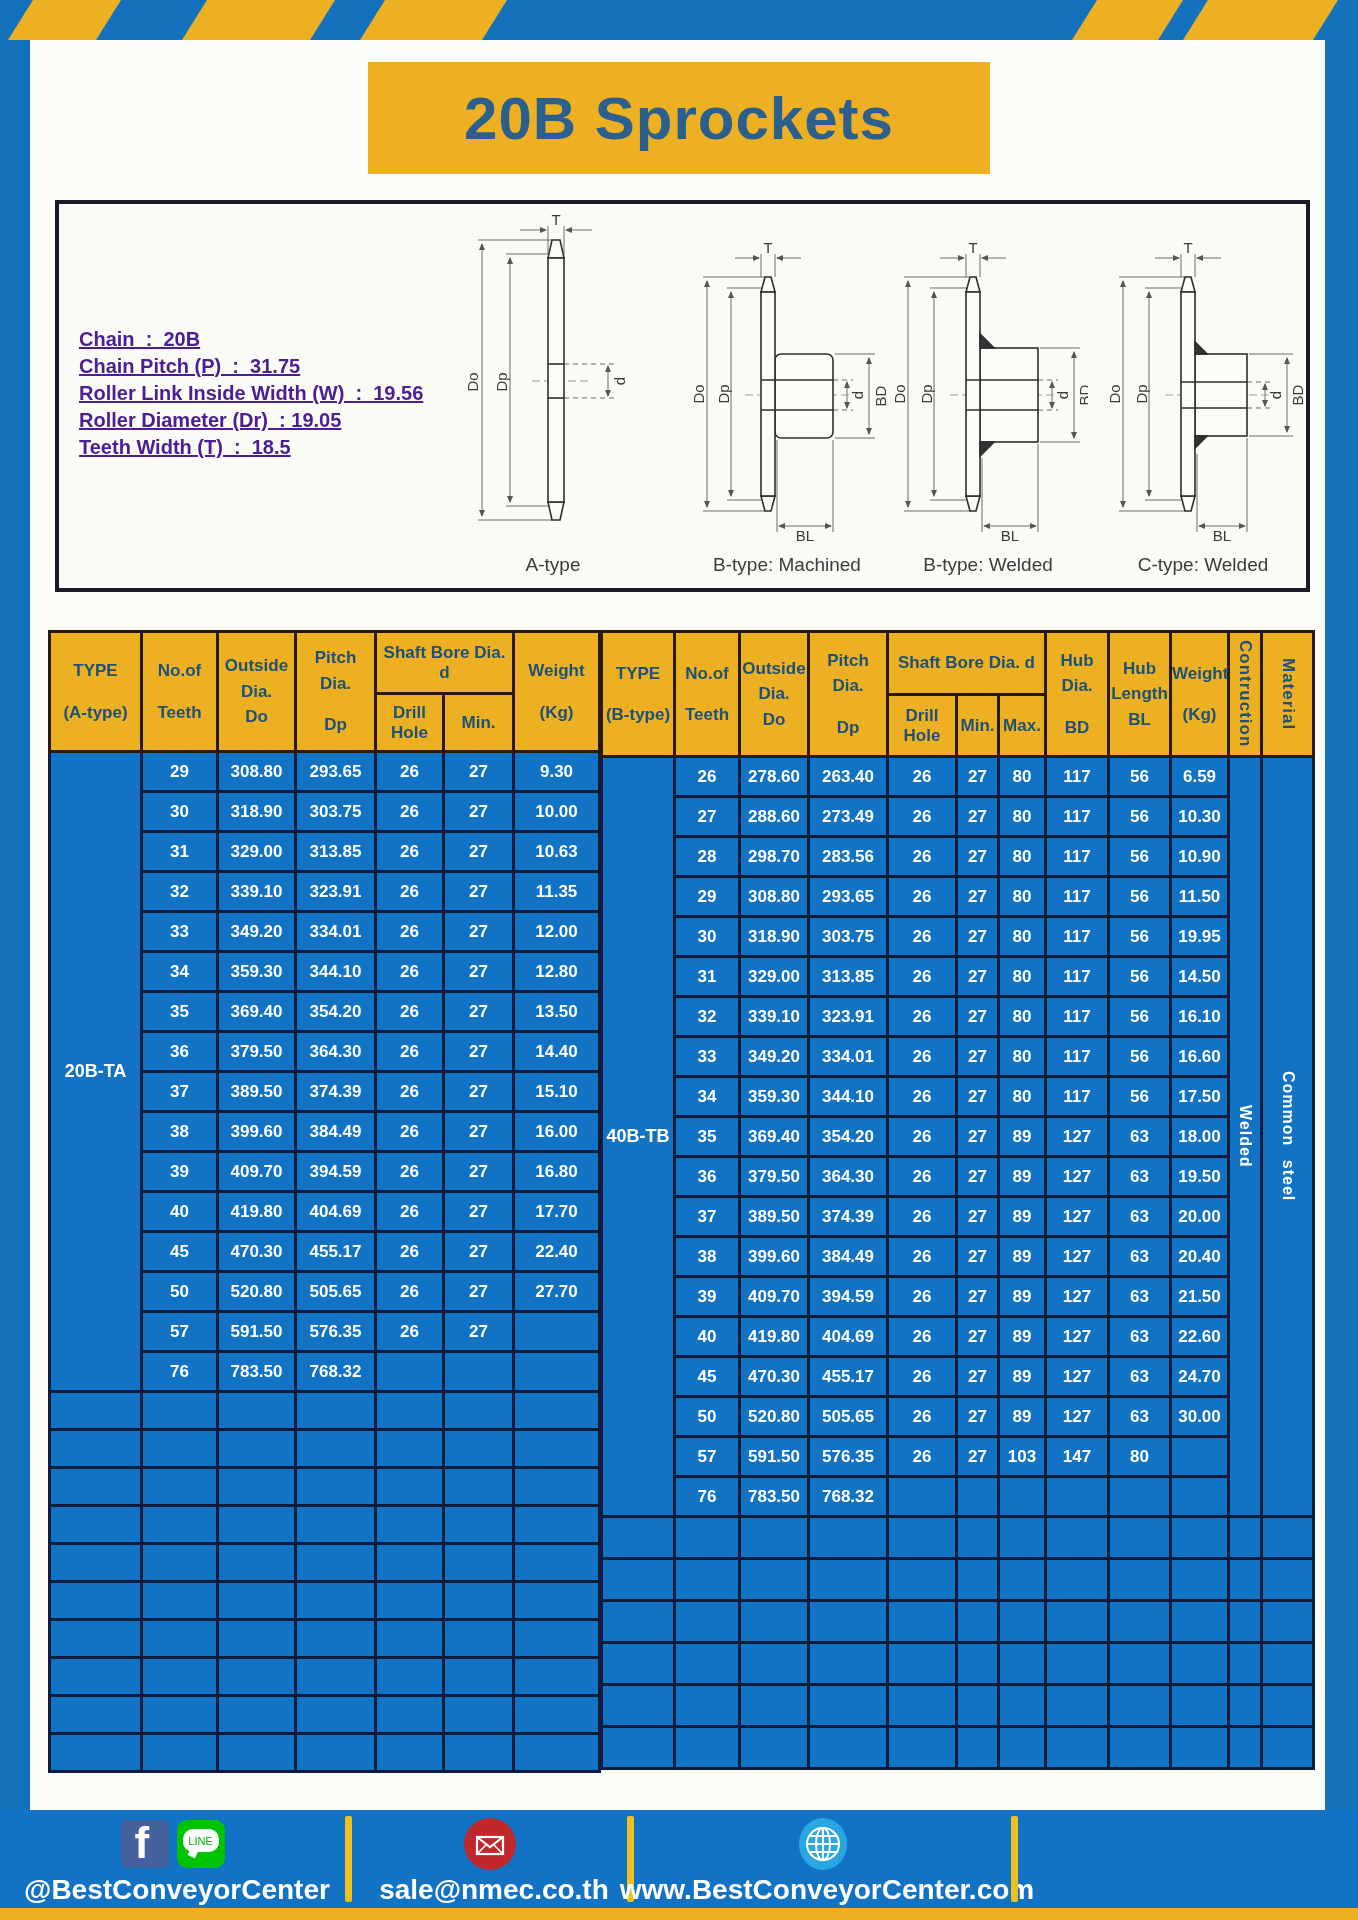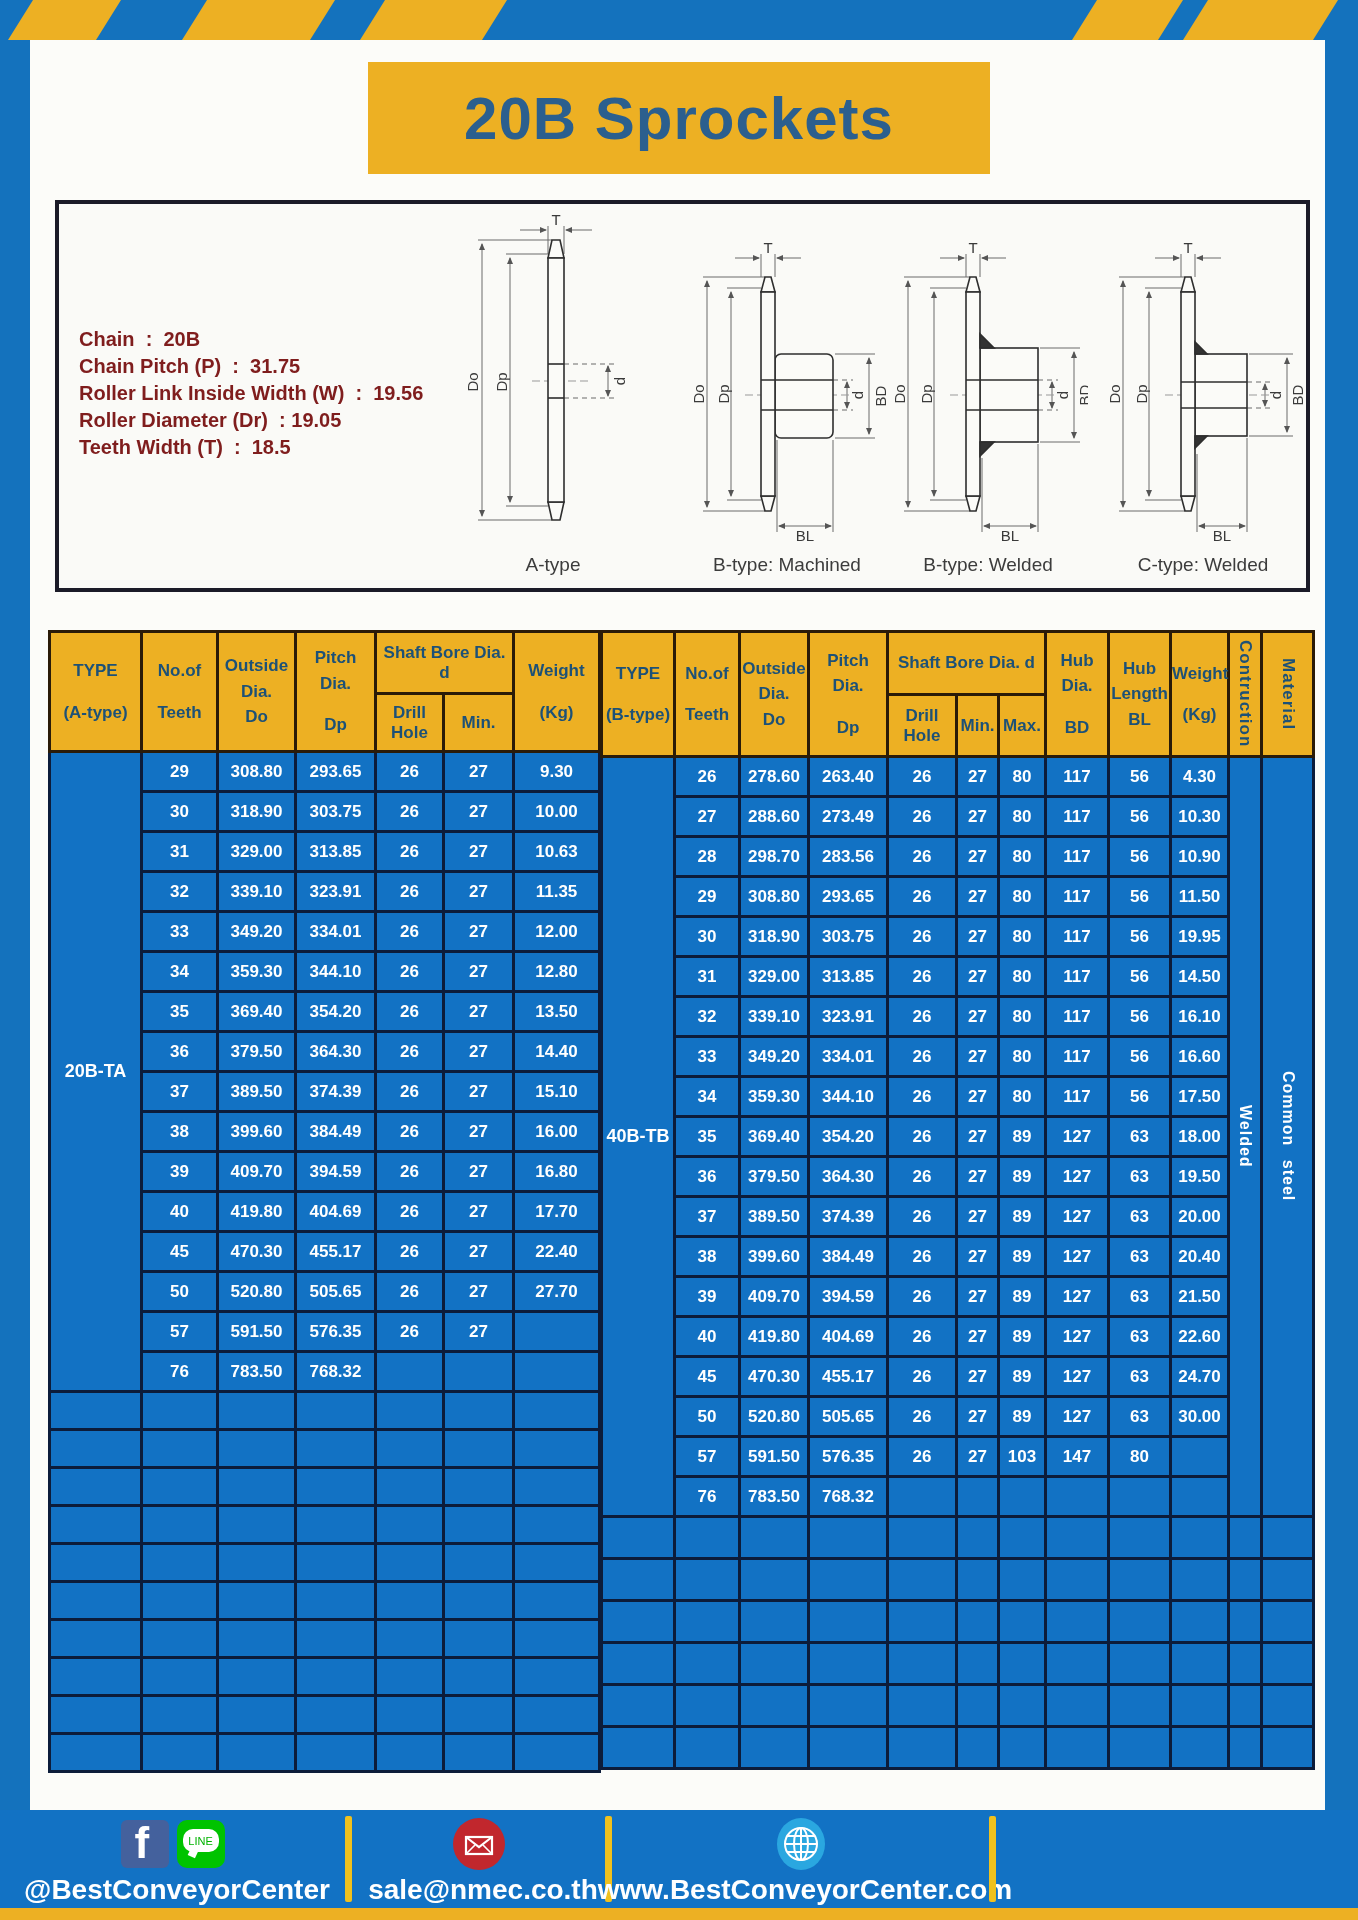--- a/index.html
+++ b/index.html
@@ -12,21 +12,21 @@
   
   .content{position:absolute;left:30px;top:40px;width:1295px;height:1832px;background:#fcfcf9;z-index:1;}
   
   .title-banner{position:absolute;left:338px;top:22px;width:622px;height:112px;background:#edb023;
                 display:flex;align-items:center;justify-content:center;}
   .title-banner h1{margin:0;font-size:60px;font-weight:bold;color:#2b5f8e;letter-spacing:1px;}
   
   .diagram{position:absolute;left:25px;top:160px;width:1255px;height:392px;background:#fafaf7;
            border:4px solid #1b1b28;box-sizing:border-box;}
   .specs{position:absolute;left:20px;top:122px;z-index:2;}
-  .spec-line{font-size:20px;font-weight:bold;color:#7f1d1d;line-height:27px;white-space:pre;}
+  .spec-line{font-size:20px;font-weight:bold;color:#4c1d95;line-height:27px;white-space:pre;text-decoration:underline;}
   .wm{position:absolute;left:360px;top:6px;width:880px;height:370px;z-index:0;pointer-events:none;}
   .wm-text1{position:absolute;right:40px;top:28px;font-size:96px;font-weight:bold;
             color:rgba(125,175,215,0.33);letter-spacing:14px;}
   .wm-text2{position:absolute;right:10px;top:188px;font-size:96px;font-weight:bold;
             color:rgba(125,175,215,0.28);letter-spacing:10px;}
   .figs{position:absolute;left:0;top:0;width:1255px;height:384px;z-index:1;}
   .fig{position:absolute;top:10px;height:362px;}
   .fig .cap{position:absolute;bottom:0;left:0;right:0;text-align:center;
             font-size:19px;color:#3c3c3c;font-family:"Liberation Sans",sans-serif;}
   .fig svg .dim{fill:#3a3a3a;font-size:15px;font-family:"Liberation Sans",sans-serif;}
@@ -609,21 +609,21 @@
           <tr>
             <td class="type-cell" rowspan="19">40B-TB</td>
             <td>26</td>
             <td>278.60</td>
             <td>263.40</td>
             <td>26</td>
             <td>27</td>
             <td>80</td>
             <td>117</td>
             <td>56</td>
-            <td>4.30</td>
+            <td>6.59</td>
             <td class="vcell" rowspan="19">Welded</td>
             <td class="vcell" rowspan="19">Common steel</td>
           </tr>
           <tr>
             <td>27</td>
             <td>288.60</td>
             <td>273.49</td>
             <td>26</td>
             <td>27</td>
             <td>80</td>
@@ -916,21 +916,21 @@
         <div class="line-icon">
           <div class="line-bubble">
               <span>LINE</span>
             </div>
           <div class="line-tail"></div>
         </div>
       </div>
       <div class="f-label">@BestConveyorCenter</div>
     </div>
     <div class="f-div"></div>
-    <div class="f-sec" style="width:253px;">
+    <div class="f-sec" style="width:275px;">
       <div class="icons">
         <svg width="56" height="56">
           <circle cx="28" cy="28" r="26" fill="#c1272d"></circle>
           <rect x="15" y="21" width="26" height="17" fill="none" stroke="#ffffff" stroke-width="2.2"></rect>
           <path d="M15 21 L28 31 L41 21" fill="none" stroke="#ffffff" stroke-width="2.2"></path>
           <path d="M15 38 L24 29 M41 38 L32 29" fill="none" stroke="#ffffff" stroke-width="1.6"></path>
         </svg>
       </div>
       <div class="f-label">sale@nmec.co.th</div>
     </div>

